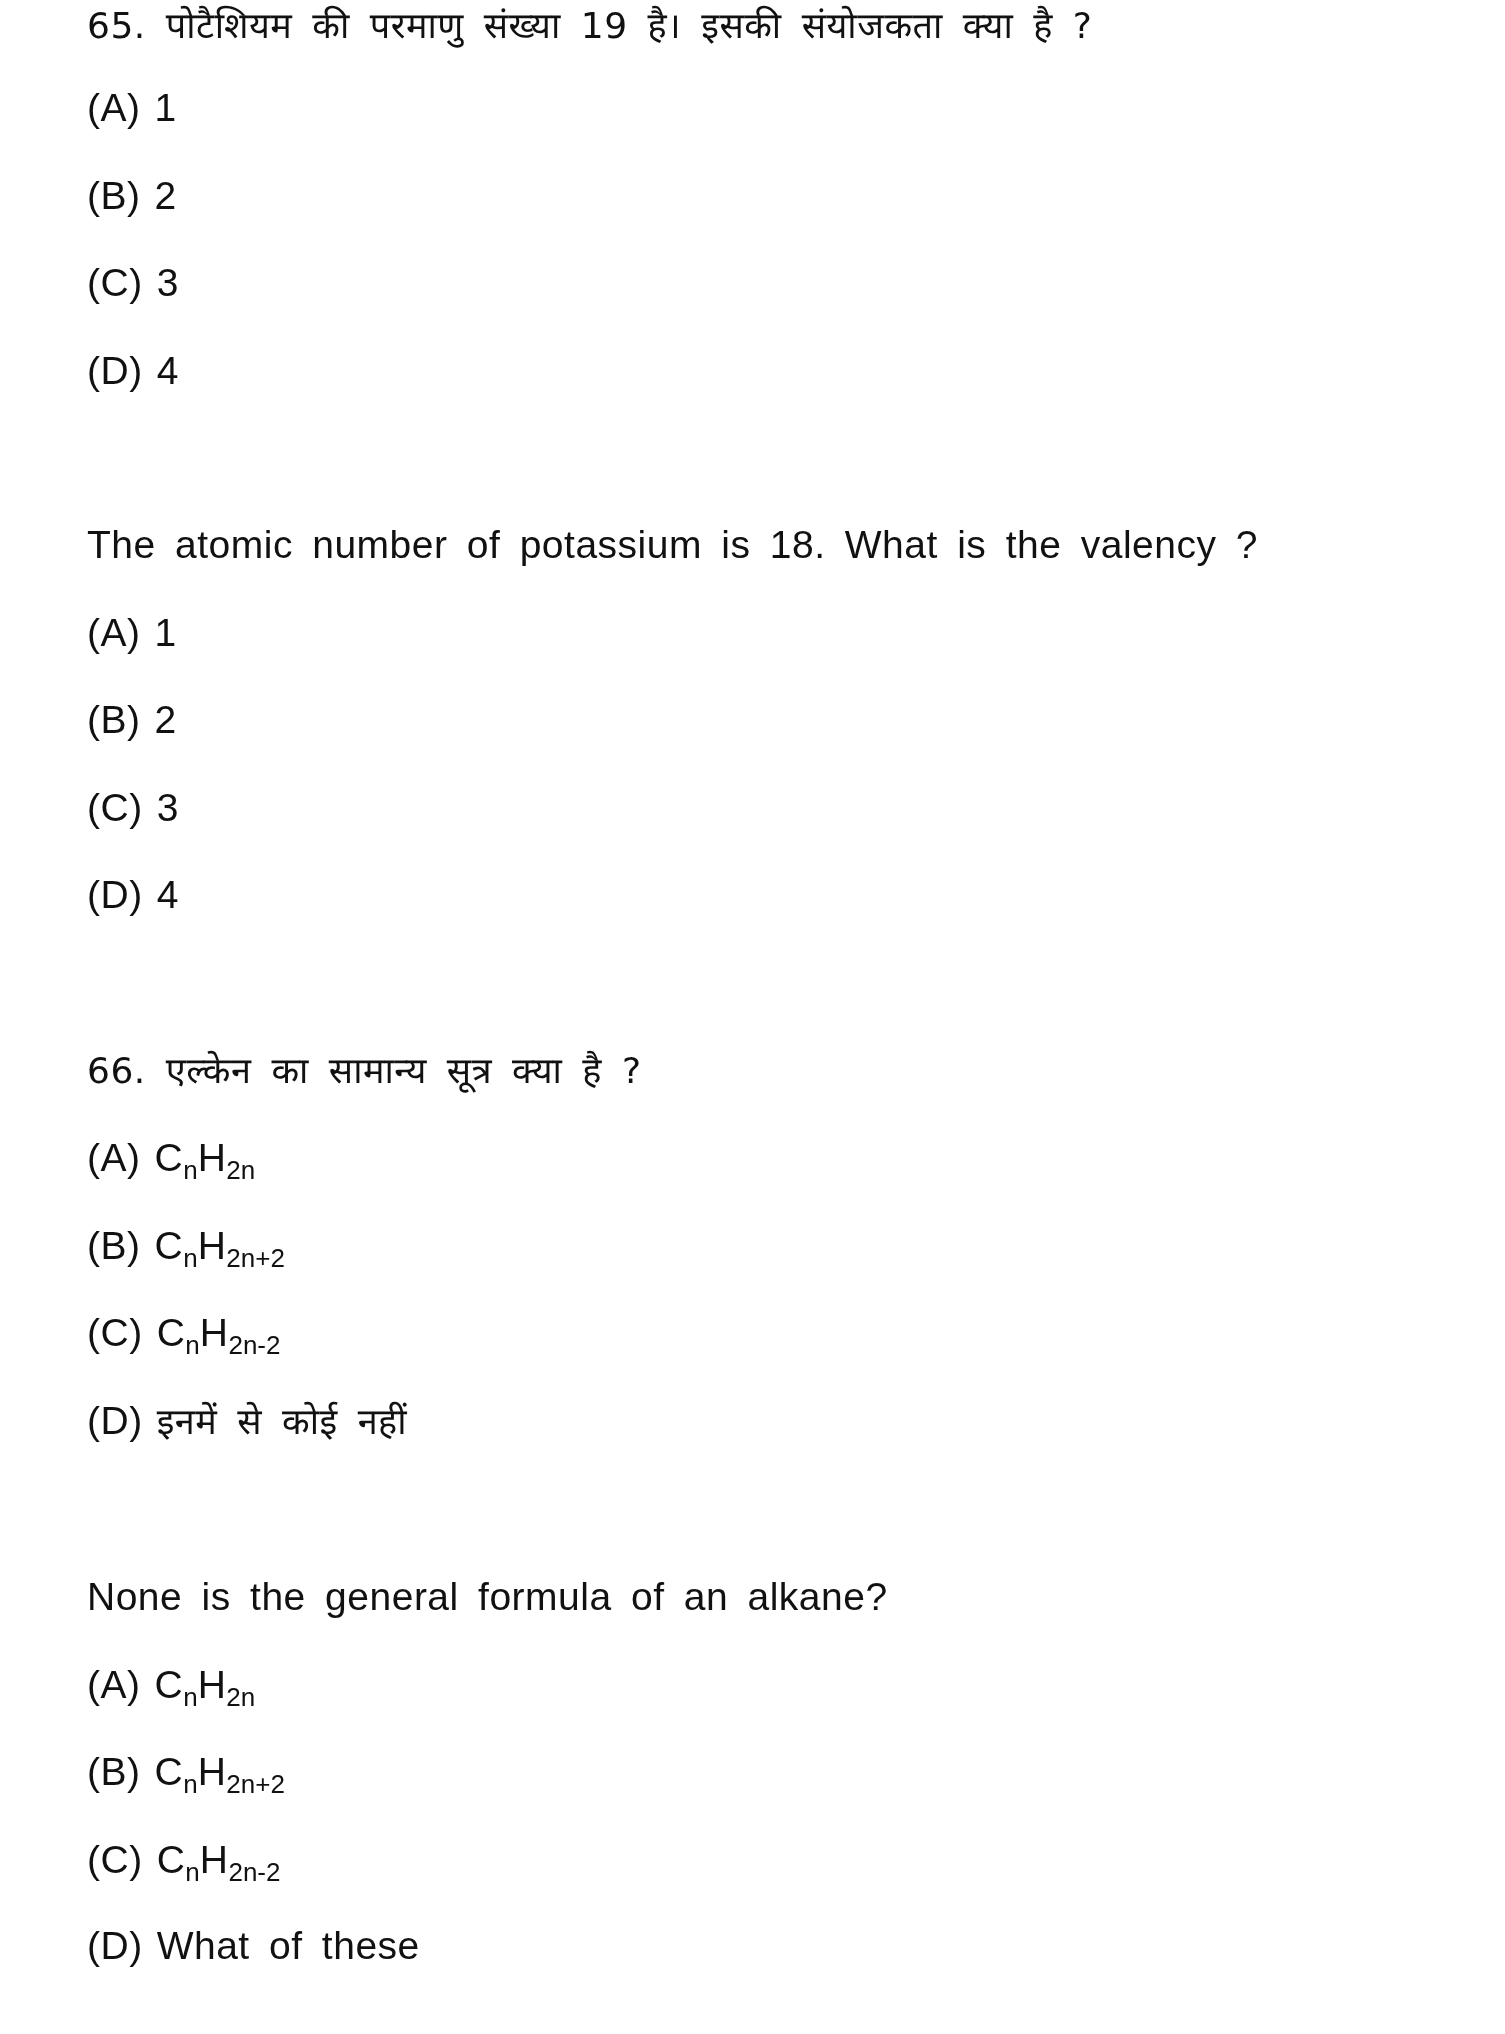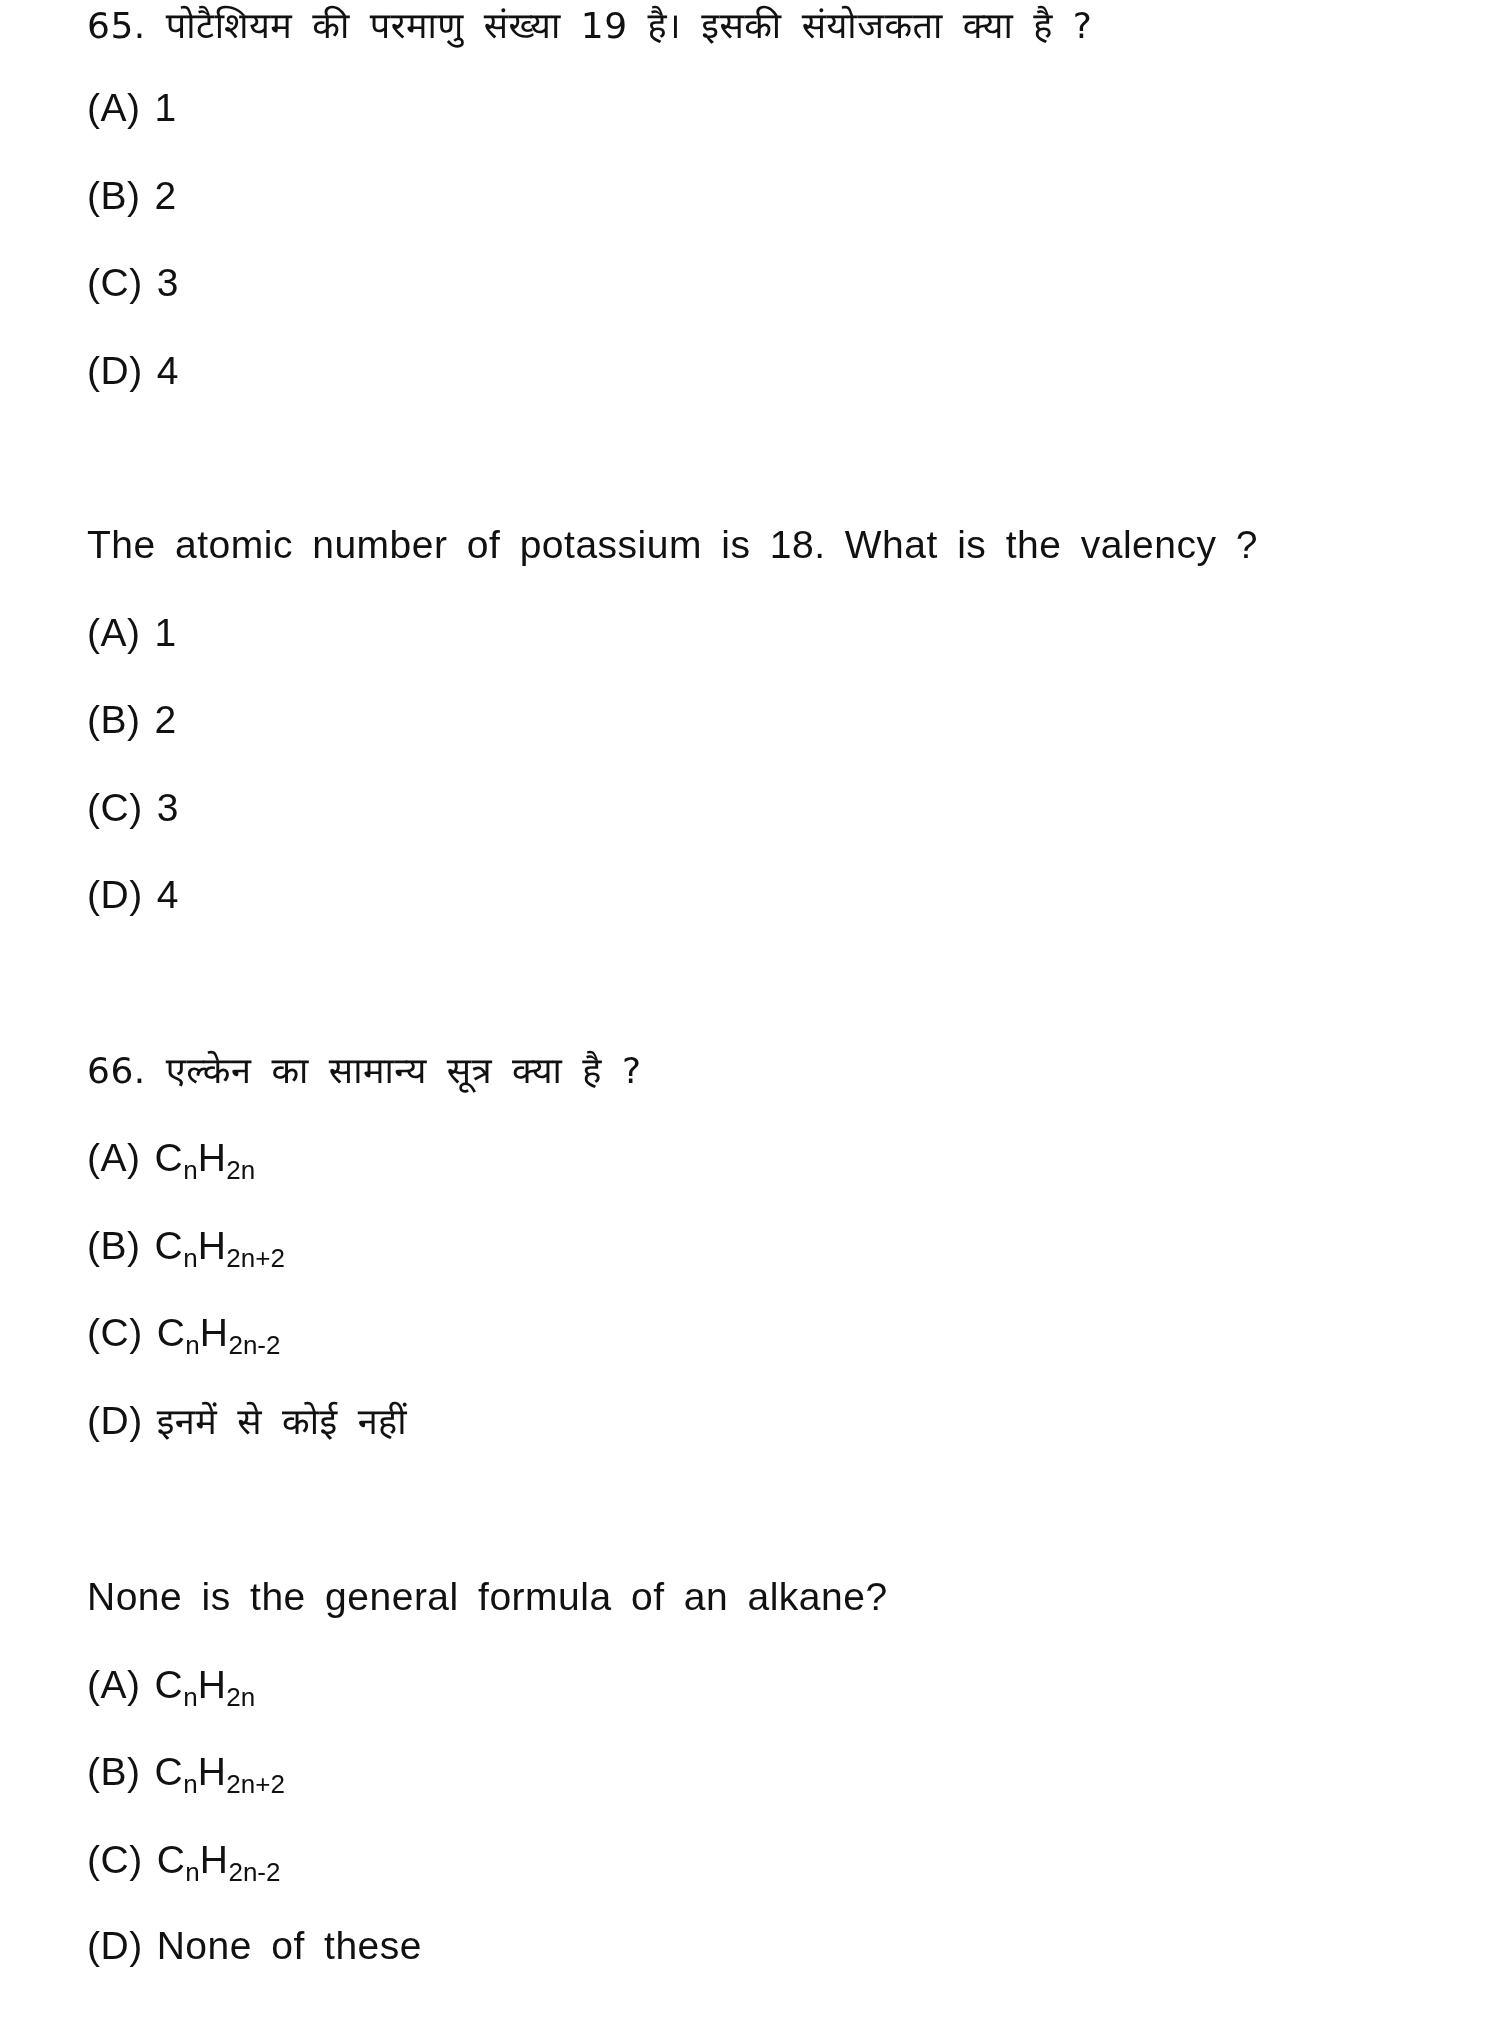--- a/index.html
+++ b/index.html
@@ -96,14 +96,14 @@
 <div class="line formula" style="top:1661px;">
   <span class="opt-label">(A)</span><span><span>C</span><sub>n</sub><span>H</span><sub>2n</sub></span>
 </div>
 <div class="line formula" style="top:1748px;">
   <span class="opt-label">(B)</span><span><span>C</span><sub>n</sub><span>H</span><sub>2n+2</sub></span>
 </div>
 <div class="line formula" style="top:1836px;">
   <span class="opt-label">(C)</span><span><span>C</span><sub>n</sub><span>H</span><sub>2n-2</sub></span>
 </div>
 <div class="line" style="top:1922px;">
-  <span class="opt-label">(D)</span><span>None of these</span>
+  <span class="opt-label">(D)</span><span>What of these</span>
 </div>
 
 </body></html>

